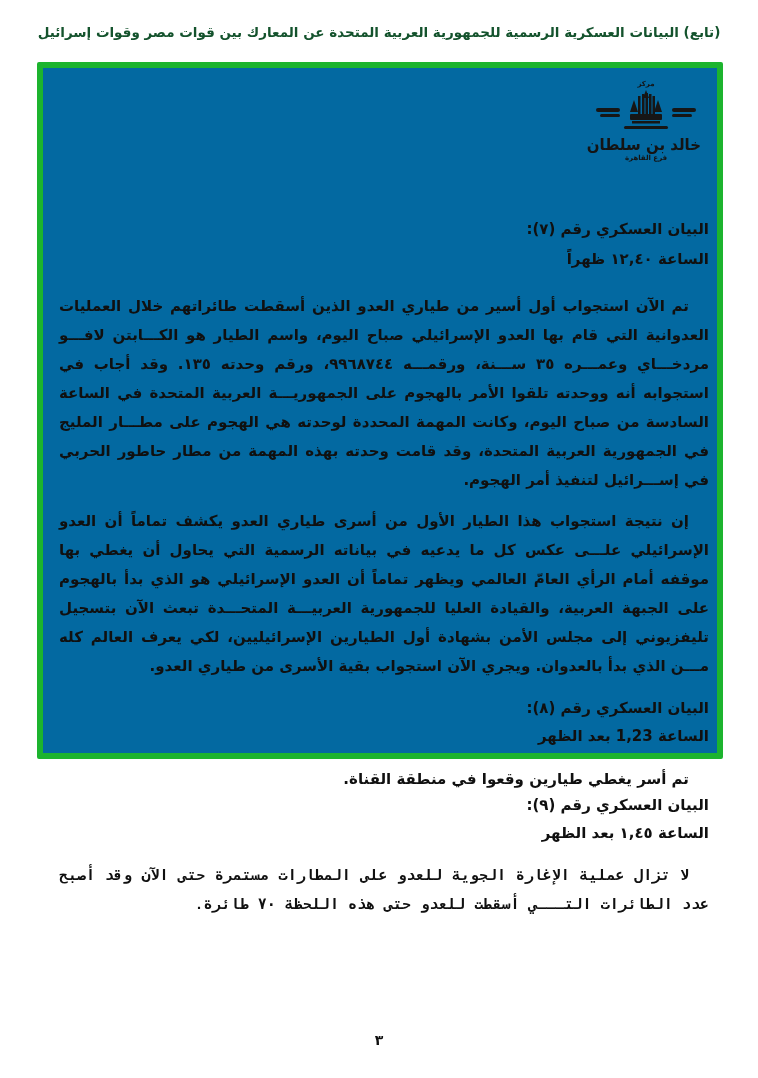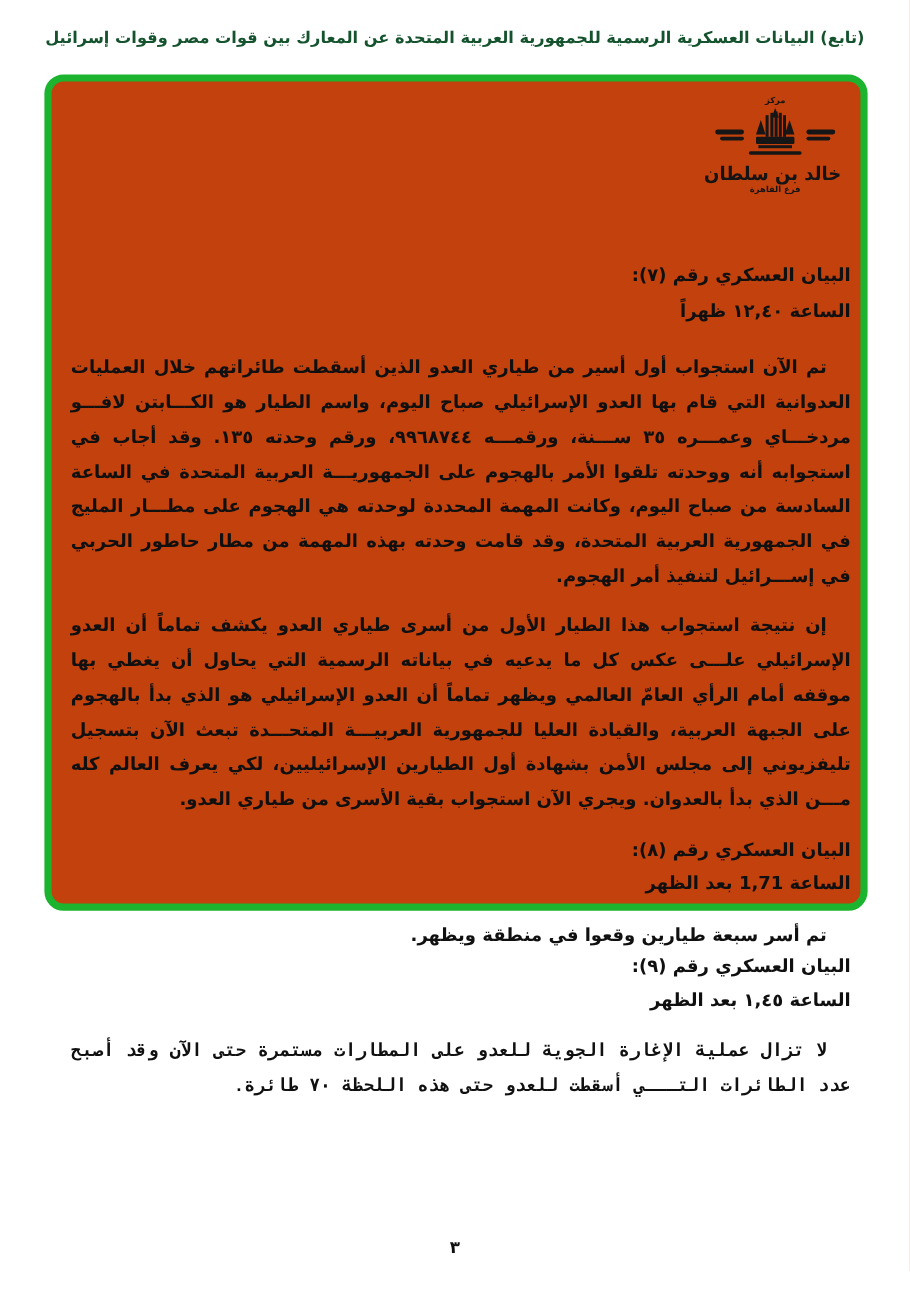--- a/index.html
+++ b/index.html
@@ -18,23 +18,23 @@
     font-weight:bold;
     font-size:13.5px;
     letter-spacing:0;
     color:#14532d;
   }
   .frame{
     position:absolute;
     top:62px;left:37px;
     width:686px;height:697px;
     border:6px solid #1cb42e;
-    border-radius:16px;
+    border-radius:2px;
     box-sizing:border-box;
-    background:#c2410c;
+    background:#0369a1;
   }
   
   .stamp{
     position:absolute;
     top:12px;right:16px;
     width:110px;
     text-align:center;
     filter:blur(0.3px);
     color:#141414;
   }
@@ -118,22 +118,22 @@
     </div>
 
     <div class="content">
 
       <div class="b-title">البيان العسكري رقم (٧):</div>
       <div class="b-time">الساعة ١٢,٤٠ ظهراً</div>
       <p class="para p1">تم الآن استجواب أول أسير من طياري العدو الذين أسقطت طائراتهم خلال العمليات العدوانية التي قام بها العدو الإسرائيلي صباح اليوم، واسم الطيار هو الكـــابتن لافـــو مردخـــاي وعمـــره ٣٥ ســـنة، ورقمـــه ٩٩٦٨٧٤٤، ورقم وحدته ١٣٥. وقد أجاب في استجوابه أنه ووحدته تلقوا الأمر بالهجوم على الجمهوريـــة العربية المتحدة في الساعة السادسة من صباح اليوم، وكانت المهمة المحددة لوحدته هي الهجوم على مطـــار المليج في الجمهورية العربية المتحدة، وقد قامت وحدته بهذه المهمة من مطار حاطور الحربي في إســـرائيل لتنفيذ أمر الهجوم.</p>
       <p class="para p2">إن نتيجة استجواب هذا الطيار الأول من أسرى طياري العدو يكشف تماماً أن العدو الإسرائيلي علـــى عكس كل ما يدعيه في بياناته الرسمية التي يحاول أن يغطي بها موقفه أمام الرأي العامّ العالمي ويظهر تماماً أن العدو الإسرائيلي هو الذي بدأ بالهجوم على الجبهة العربية، والقيادة العليا للجمهورية العربيـــة المتحـــدة تبعث الآن بتسجيل تليفزيوني إلى مجلس الأمن بشهادة أول الطيارين الإسرائيليين، لكي يعرف العالم كله مـــن الذي بدأ بالعدوان. ويجري الآن استجواب بقية الأسرى من طياري العدو.</p>
 
       <div class="b-title t8">البيان العسكري رقم (٨):</div>
-      <div class="b-time time8">الساعة 1,71 بعد الظهر</div>
-      <p class="para line8">تم أسر سبعة طيارين وقعوا في منطقة ويظهر.</p>
+      <div class="b-time time8">الساعة 1,23 بعد الظهر</div>
+      <p class="para line8">تم أسر يغطي طيارين وقعوا في منطقة القناة.</p>
 
       <div class="b-title t9">البيان العسكري رقم (٩):</div>
       <div class="b-time time9">الساعة ١,٤٥ بعد الظهر</div>
       <p class="para p3">لا تزال عملية الإغارة الجوية للعدو على المطارات مستمرة حتى الآن وقد أصبح عدد الطائرات التـــي أسقطت للعدو حتى هذه اللحظة ٧٠ طائرة.</p>
 
     </div>
   </div>
 
   <div class="page-number">٣</div>
 </div>

